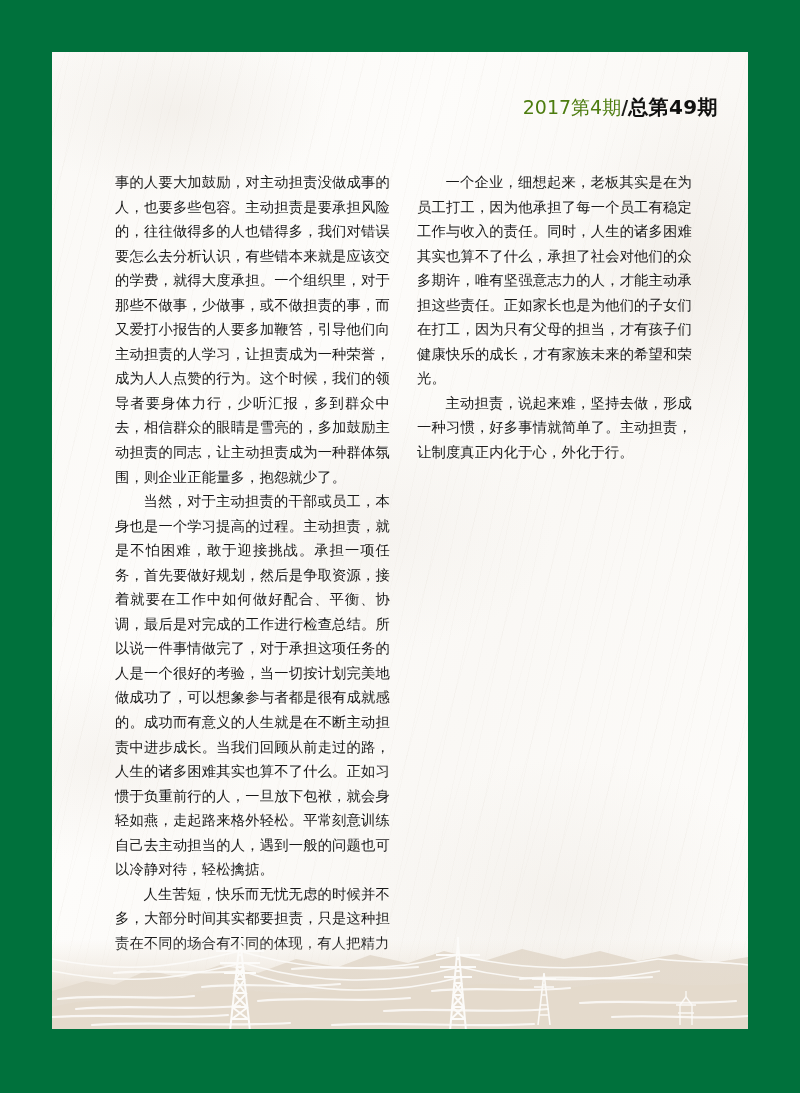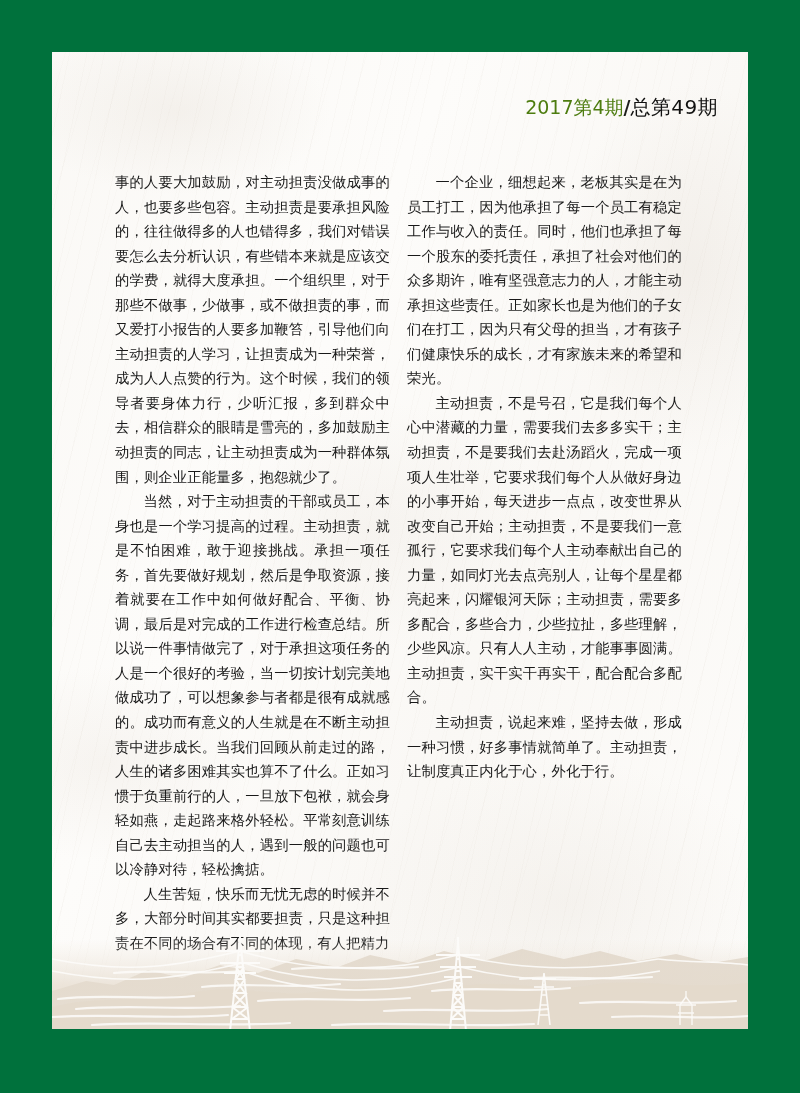--- a/index.html
+++ b/index.html
@@ -66,32 +66,32 @@
     font-weight: 400;
   }
   .issue-sep {
     font-size: 19px;
     color: #1d1d1b;
     font-weight: 700;
   }
   .issue-bold {
     font-size: 20px;
     color: #111110;
-    font-weight: 400;
+    font-weight: 700;
     letter-spacing: 0.4px;
   }
 
   
   .columns {
     position: absolute;
     left: 63px;
     top: 118px;
     width: 578px;
     display: flex;
-    gap: 17px;
+    gap: 27px;
   }
   .col {
     width: 275px;
     flex: 0 0 275px;
   }
   .col p {
     margin: 0;
     font-family: "DejaVu Sans", "Liberation Sans", sans-serif;
     font-size: 14.3px;
     line-height: 24.55px;
@@ -133,22 +133,21 @@
 
     <div class="columns">
 
       <div class="col">
         <p class="noindent">事的人要大加鼓励，对主动担责没做成事的人，也要多些包容。主动担责是要承担风险的，往往做得多的人也错得多，我们对错误要怎么去分析认识，有些错本来就是应该交的学费，就得大度承担。一个组织里，对于那些不做事，少做事，或不做担责的事，而又爱打小报告的人要多加鞭笞，引导他们向主动担责的人学习，让担责成为一种荣誉，成为人人点赞的行为。这个时候，我们的领导者要身体力行，少听汇报，多到群众中去，相信群众的眼睛是雪亮的，多加鼓励主动担责的同志，让主动担责成为一种群体氛围，则企业正能量多，抱怨就少了。</p>
         <p>当然，对于主动担责的干部或员工，本身也是一个学习提高的过程。主动担责，就是不怕困难，敢于迎接挑战。承担一项任务，首先要做好规划，然后是争取资源，接着就要在工作中如何做好配合、平衡、协调，最后是对完成的工作进行检查总结。所以说一件事情做完了，对于承担这项任务的人是一个很好的考验，当一切按计划完美地做成功了，可以想象参与者都是很有成就感的。成功而有意义的人生就是在不断主动担责中进步成长。当我们回顾从前走过的路，人生的诸多困难其实也算不了什么。正如习惯于负重前行的人，一旦放下包袱，就会身轻如燕，走起路来格外轻松。平常刻意训练自己去主动担当的人，遇到一般的问题也可以冷静对待，轻松擒掂。</p>
         <p>人生苦短，快乐而无忧无虑的时候并不多，大部分时间其实都要担责，只是这种担责在不同的场合有不同的体现，有人把精力</p>
       </div>
 
       <div class="col">
-        <p>一个企业，细想起来，老板其实是在为员工打工，因为他承担了每一个员工有稳定工作与收入的责任。同时，他们也承担了每一个股东的委托责任，承担了社会对他们的众多期许，唯有坚强意志力的人，才能主动承担这些责任。正如家长也是为他们的子女们在打工，因为只有父母的担当，才有孩子们健康快乐的成长，才有家族未来的希望和荣光。</p>
-        <p>主动担责，不是号召，它是我们每个人心中潜藏的力量，需要我们去多多实干；主动担责，不是要我们去赴汤蹈火，完成一项项人生壮举，它要求我们每个人从做好身边的小事开始，每天进步一点点，改变世界从改变自己开始；主动担责，不是要我们一意孤行，它要求我们每个人主动奉献出自己的力量，如同灯光去点亮别人，让每个星星都亮起来，闪耀银河天际；主动担责，需要多多配合，多些合力，少些拉扯，多些理解，少些风凉。只有人人主动，才能事事圆满。主动担责，实干实干再实干，配合配合多配合。</p>
+        <p>一个企业，细想起来，老板其实是在为员工打工，因为他承担了每一个员工有稳定工作与收入的责任。同时，人生的诸多困难其实也算不了什么，承担了社会对他们的众多期许，唯有坚强意志力的人，才能主动承担这些责任。正如家长也是为他们的子女们在打工，因为只有父母的担当，才有孩子们健康快乐的成长，才有家族未来的希望和荣光。</p>
         <p>主动担责，说起来难，坚持去做，形成一种习惯，好多事情就简单了。主动担责，让制度真正内化于心，外化于行。</p>
       </div>
 
     </div>
 
     <div class="skyline">
       <svg viewBox="0 0 696 120" preserveAspectRatio="none">
         <defs>
           <linearGradient id="hazeGrad" x1="0" y1="0" x2="0" y2="1">
             <stop offset="0%" stop-color="#efe8de" stop-opacity="0"></stop>

